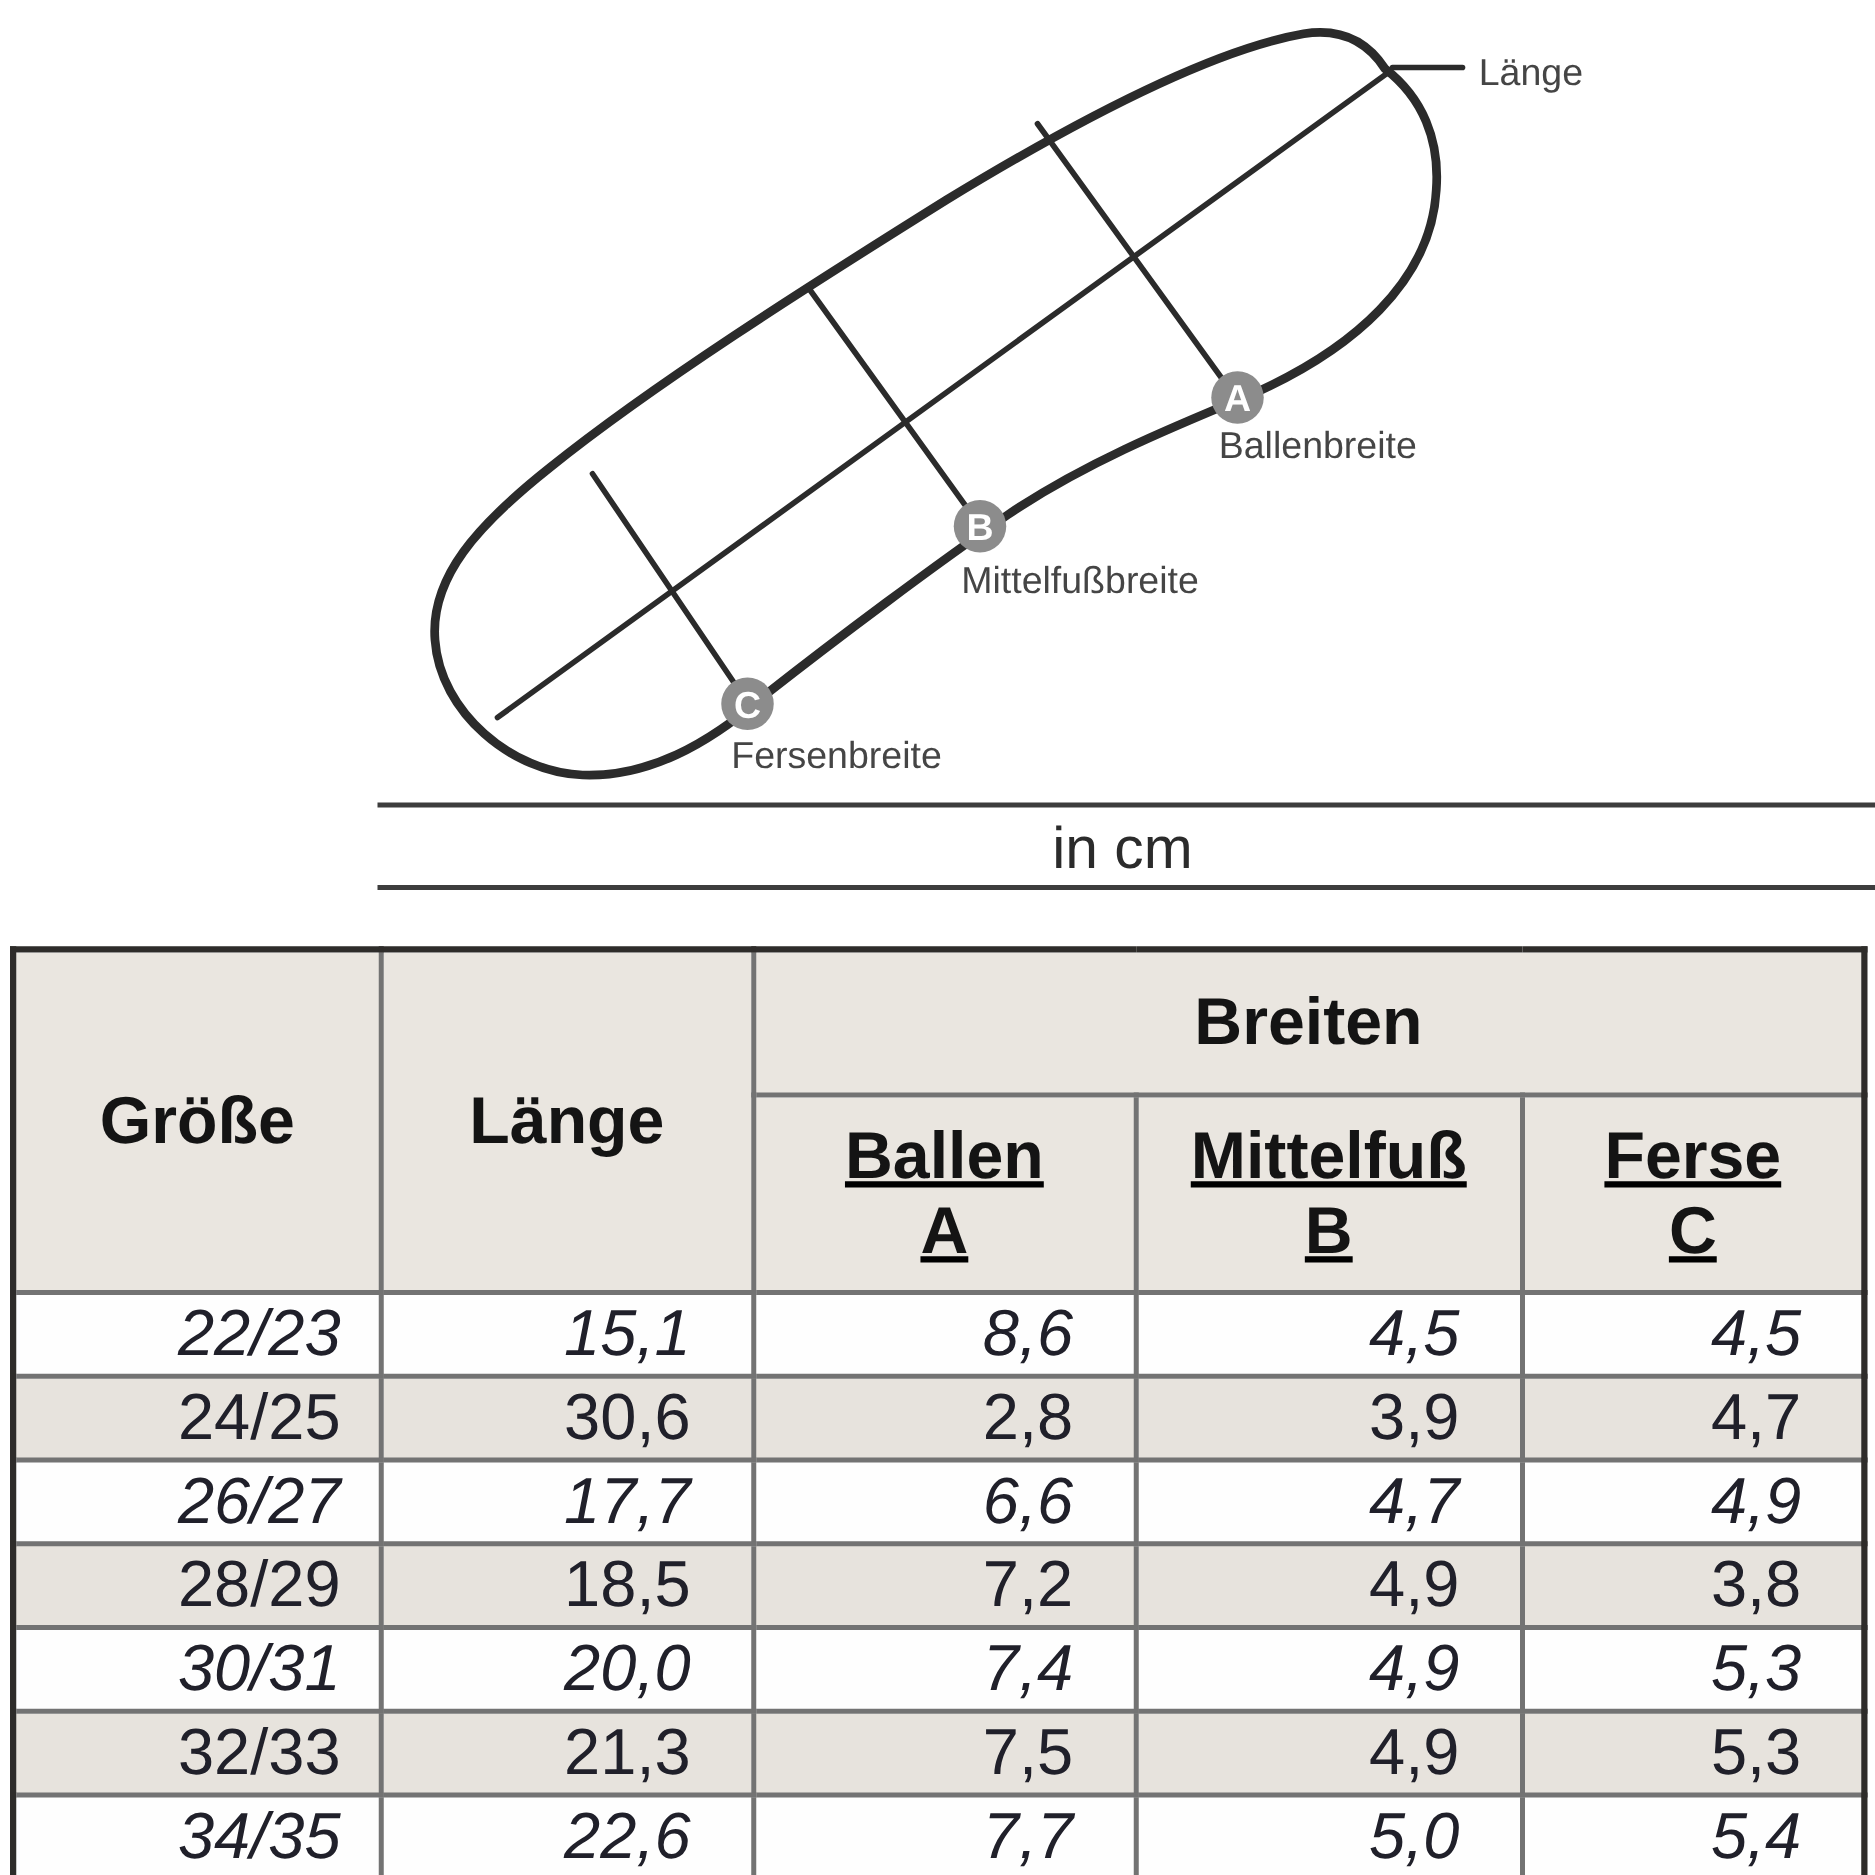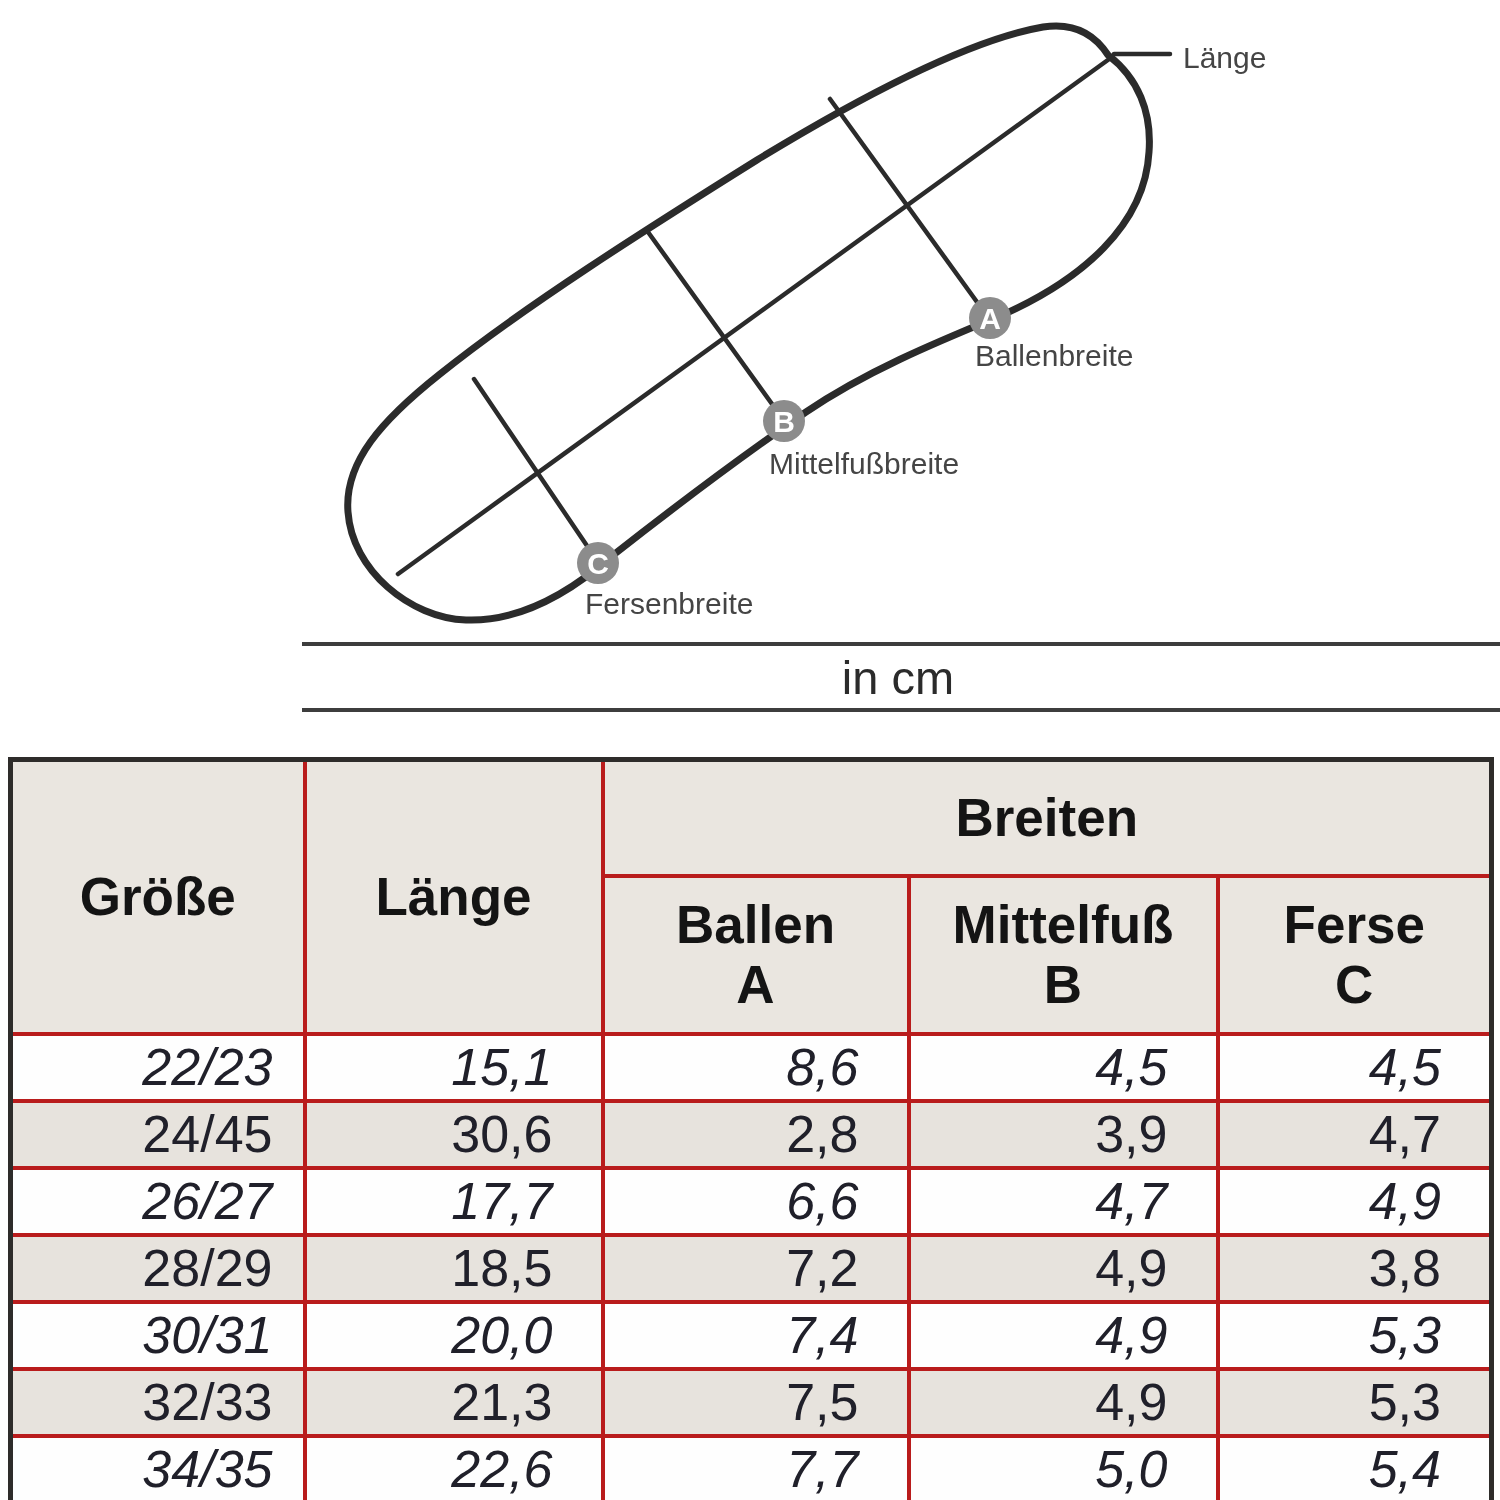--- a/index.html
+++ b/index.html
@@ -13,26 +13,26 @@
   .badge-circle{fill:#8c8c8c;}
   .badge-letter{fill:#ffffff;font-weight:bold;font-size:30px;text-anchor:middle;}
   .diagram-label{fill:#454545;font-size:30px;}
   .unit-line{stroke:#3d3d3d;stroke-width:4;}
   .unit-caption{fill:#2b2b2b;font-size:47px;text-anchor:middle;}
 
   
   .size-table{position:absolute;left:8px;top:757px;width:1486px;
               border-collapse:collapse;table-layout:fixed;
               border:5px solid #2e2c2a;}
-  .size-table td,.size-table th{border:4px solid #b91c1c;vertical-align:middle;
+  .size-table td,.size-table th{border:4px solid #737373;vertical-align:middle;
               overflow:hidden;margin-left:18px;}
   .size-table th{background:#eae6e0;color:#141414;font-weight:bold;
               font-size:53px;text-align:center;line-height:1.12;}
   .row-breiten{height:116px;}
-  .row-subhead{height:158px;}
+  .row-subhead{height:158px;text-decoration:underline;}
   .data-row{height:67px;}
   .data-row td{font-size:52px;color:#20202a;text-align:right;
               padding:0 48px 0 0;white-space:nowrap;}
   .data-row td.c-size{padding-right:30px;}
   .row-white td{background:#fefefe;font-style:italic;}
   .row-beige td{background:#e7e3dd;}
   .sub-letter{display:block;}
 </style>
 </head>
 <body>
@@ -112,21 +112,21 @@
   </tr>
 
   <tr class="data-row row-white">
     <td class="c-size">22/23</td>
     <td>15,1</td>
     <td>8,6</td>
     <td>4,5</td>
     <td>4,5</td>
   </tr>
   <tr class="data-row row-beige">
-    <td class="c-size">24/45</td>
+    <td class="c-size">24/25</td>
     <td>30,6</td>
     <td>2,8</td>
     <td>3,9</td>
     <td>4,7</td>
   </tr>
   <tr class="data-row row-white">
     <td class="c-size">26/27</td>
     <td>17,7</td>
     <td>6,6</td>
     <td>4,7</td>

